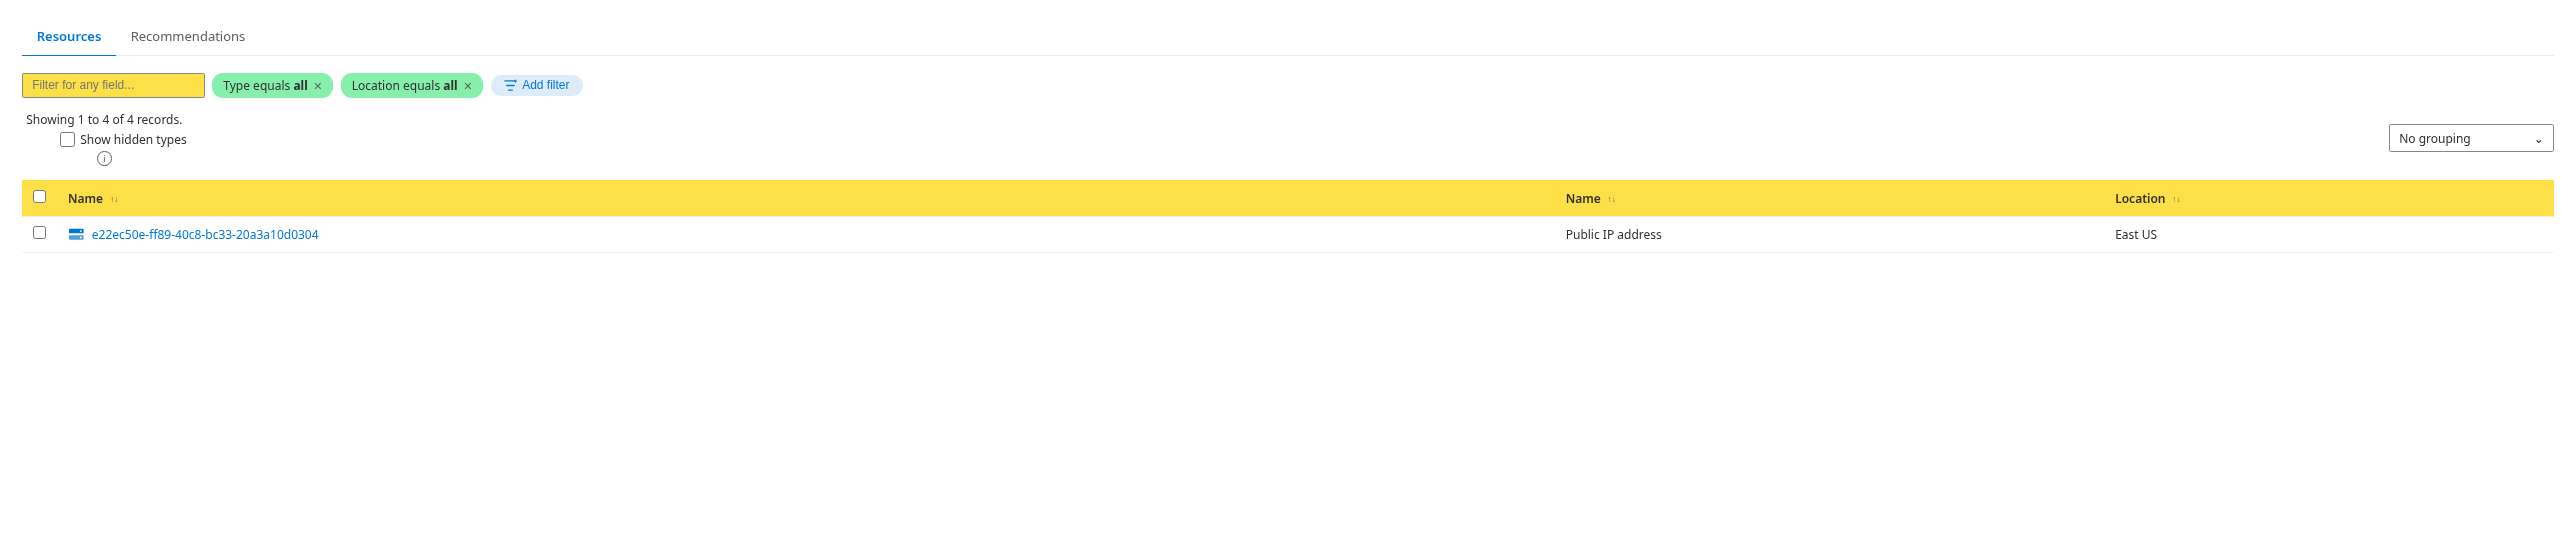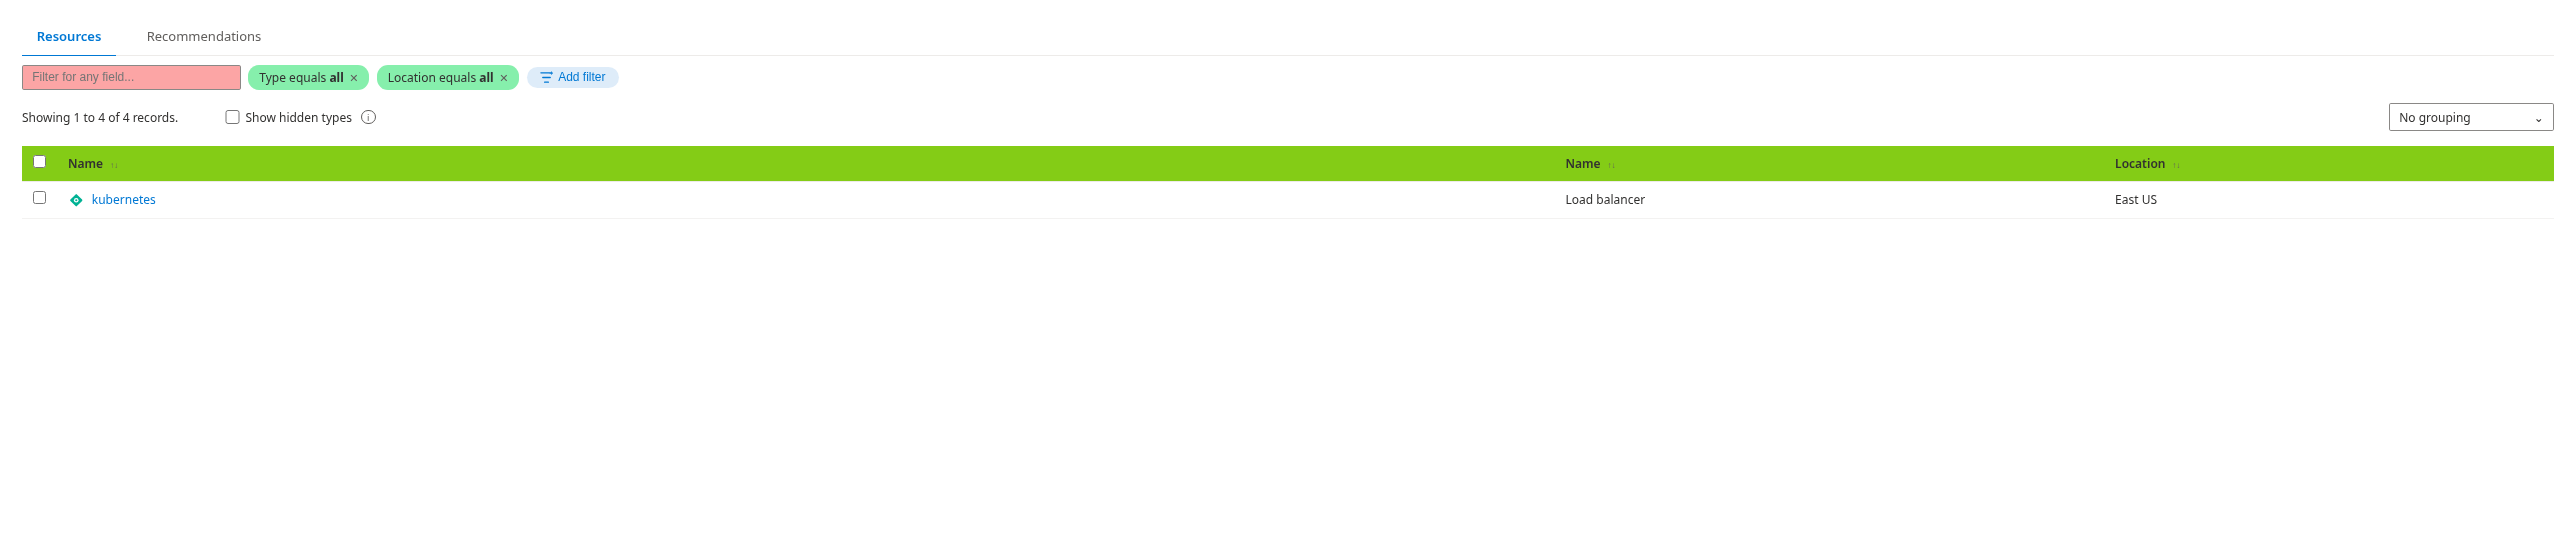--- a/index.html
+++ b/index.html
@@ -7,23 +7,23 @@
       font-family: 'Segoe UI', system-ui, -apple-system, sans-serif;
       font-size: 13px;
       color: #323130;
       background: #ffffff;
       padding: 18.3px 22px;
     }
 
     
     .tabs {
       display: flex;
-      gap: 16px;
+      gap: 0;
       border-bottom: 0.9px solid #edebe9;
-      margin-bottom: 9px;
+      margin-bottom: 17px;
     }
     .tab {
       padding: 9.2px 14.7px;
       cursor: pointer;
       font-size: 13px;
       color: #605e5c;
       border-bottom: 1.8px solid transparent;
       margin-bottom: -0.9px;
     }
     .tab.active {
@@ -38,23 +38,23 @@
       align-items: center;
       gap: 7.3px;
       margin-bottom: 13px;
     }
     .filter-input {
       border: 0.9px solid #8a8886;
       border-radius: 1.8px;
       padding: 4.6px 9.2px;
       font-size: 12px;
       color: #605e5c;
-      width: 219px;
+      width: 183px;
       outline: none;
-      background: #fca5a5;
+      background: #fde047;
     }
     .filter-chip {
       display: flex;
       align-items: center;
       gap: 5.5px;
       background: #86efac;
       border-radius: 11px;
       padding: 3.7px 11px;
       font-size: 12px;
       color: #323130;
@@ -82,23 +82,24 @@
     
     .info-row {
       display: flex;
       align-items: center;
       justify-content: space-between;
       margin-bottom: 14.7px;
     }
     .info-left {
       display: flex;
       align-items: center;
-      gap: 9px;
-      font-size: 12px;
-      color: #323130;
+      gap: 3px;
+      font-size: 12px;
+      color: #323130;
+      flex-direction: column;
     }
     .checkbox-label {
       display: flex;
       align-items: center;
       gap: 5.5px;
       cursor: pointer;
       margin-left: 38px;
     }
     .checkbox-label input[type="checkbox"] {
       width: 14.7px;
@@ -136,21 +137,21 @@
       width: 100%;
       border-collapse: collapse;
     }
     .resources-table th {
       text-align: left;
       padding: 9.2px 11px;
       font-size: 12px;
       font-weight: 600;
       color: #323130;
       border-bottom: 0.9px solid #edebe9;
-      background: #84cc16;
+      background: #fde047;
     }
     .resources-table td {
       padding: 9.2px 11px;
       font-size: 12px;
       border-bottom: 0.9px solid #f3f2f1;
       color: #323130;
       vertical-align: middle;
     }
     .col-name { width: 60%; }
     .col-type { width: 22%; }
@@ -258,26 +259,27 @@
   <tbody id="table-body">
 
       <tr>
     <td>
       <input type="checkbox" style="">
     </td>
     <td class="col-name">
       <div class="name-cell">
         <span class="resource-icon">
               <svg width="16.5" height="16.5" viewBox="0 0 18 18" fill="none" xmlns="http://www.w3.org/2000/svg">
-      <rect x="4" y="4" width="10" height="10" rx="1" transform="rotate(45 9 9)" fill="#00b294"></rect>
-      <circle cx="9" cy="9" r="2.5" fill="white"></circle>
-      <circle cx="9" cy="9" r="1.2" fill="#00b294"></circle>
+      <rect x="1" y="3" width="16" height="5" rx="1" fill="#0078d4"></rect>
+      <rect x="1" y="10" width="16" height="5" rx="1" fill="#50a0d8"></rect>
+      <circle cx="14" cy="5.5" r="1" fill="white"></circle>
+      <circle cx="14" cy="12.5" r="1" fill="white"></circle>
     </svg>
             </span>
-        <a class="resource-link">kubernetes</a>
+        <a class="resource-link">e22ec50e-ff89-40c8-bc33-20a3a10d0304</a>
       </div>
     </td>
-    <td class="col-type">Load balancer</td>
+    <td class="col-type">Public IP address</td>
     <td class="col-location">East US</td>
   </tr>
     </tbody>
 </table>
 
 
 </body></html>

